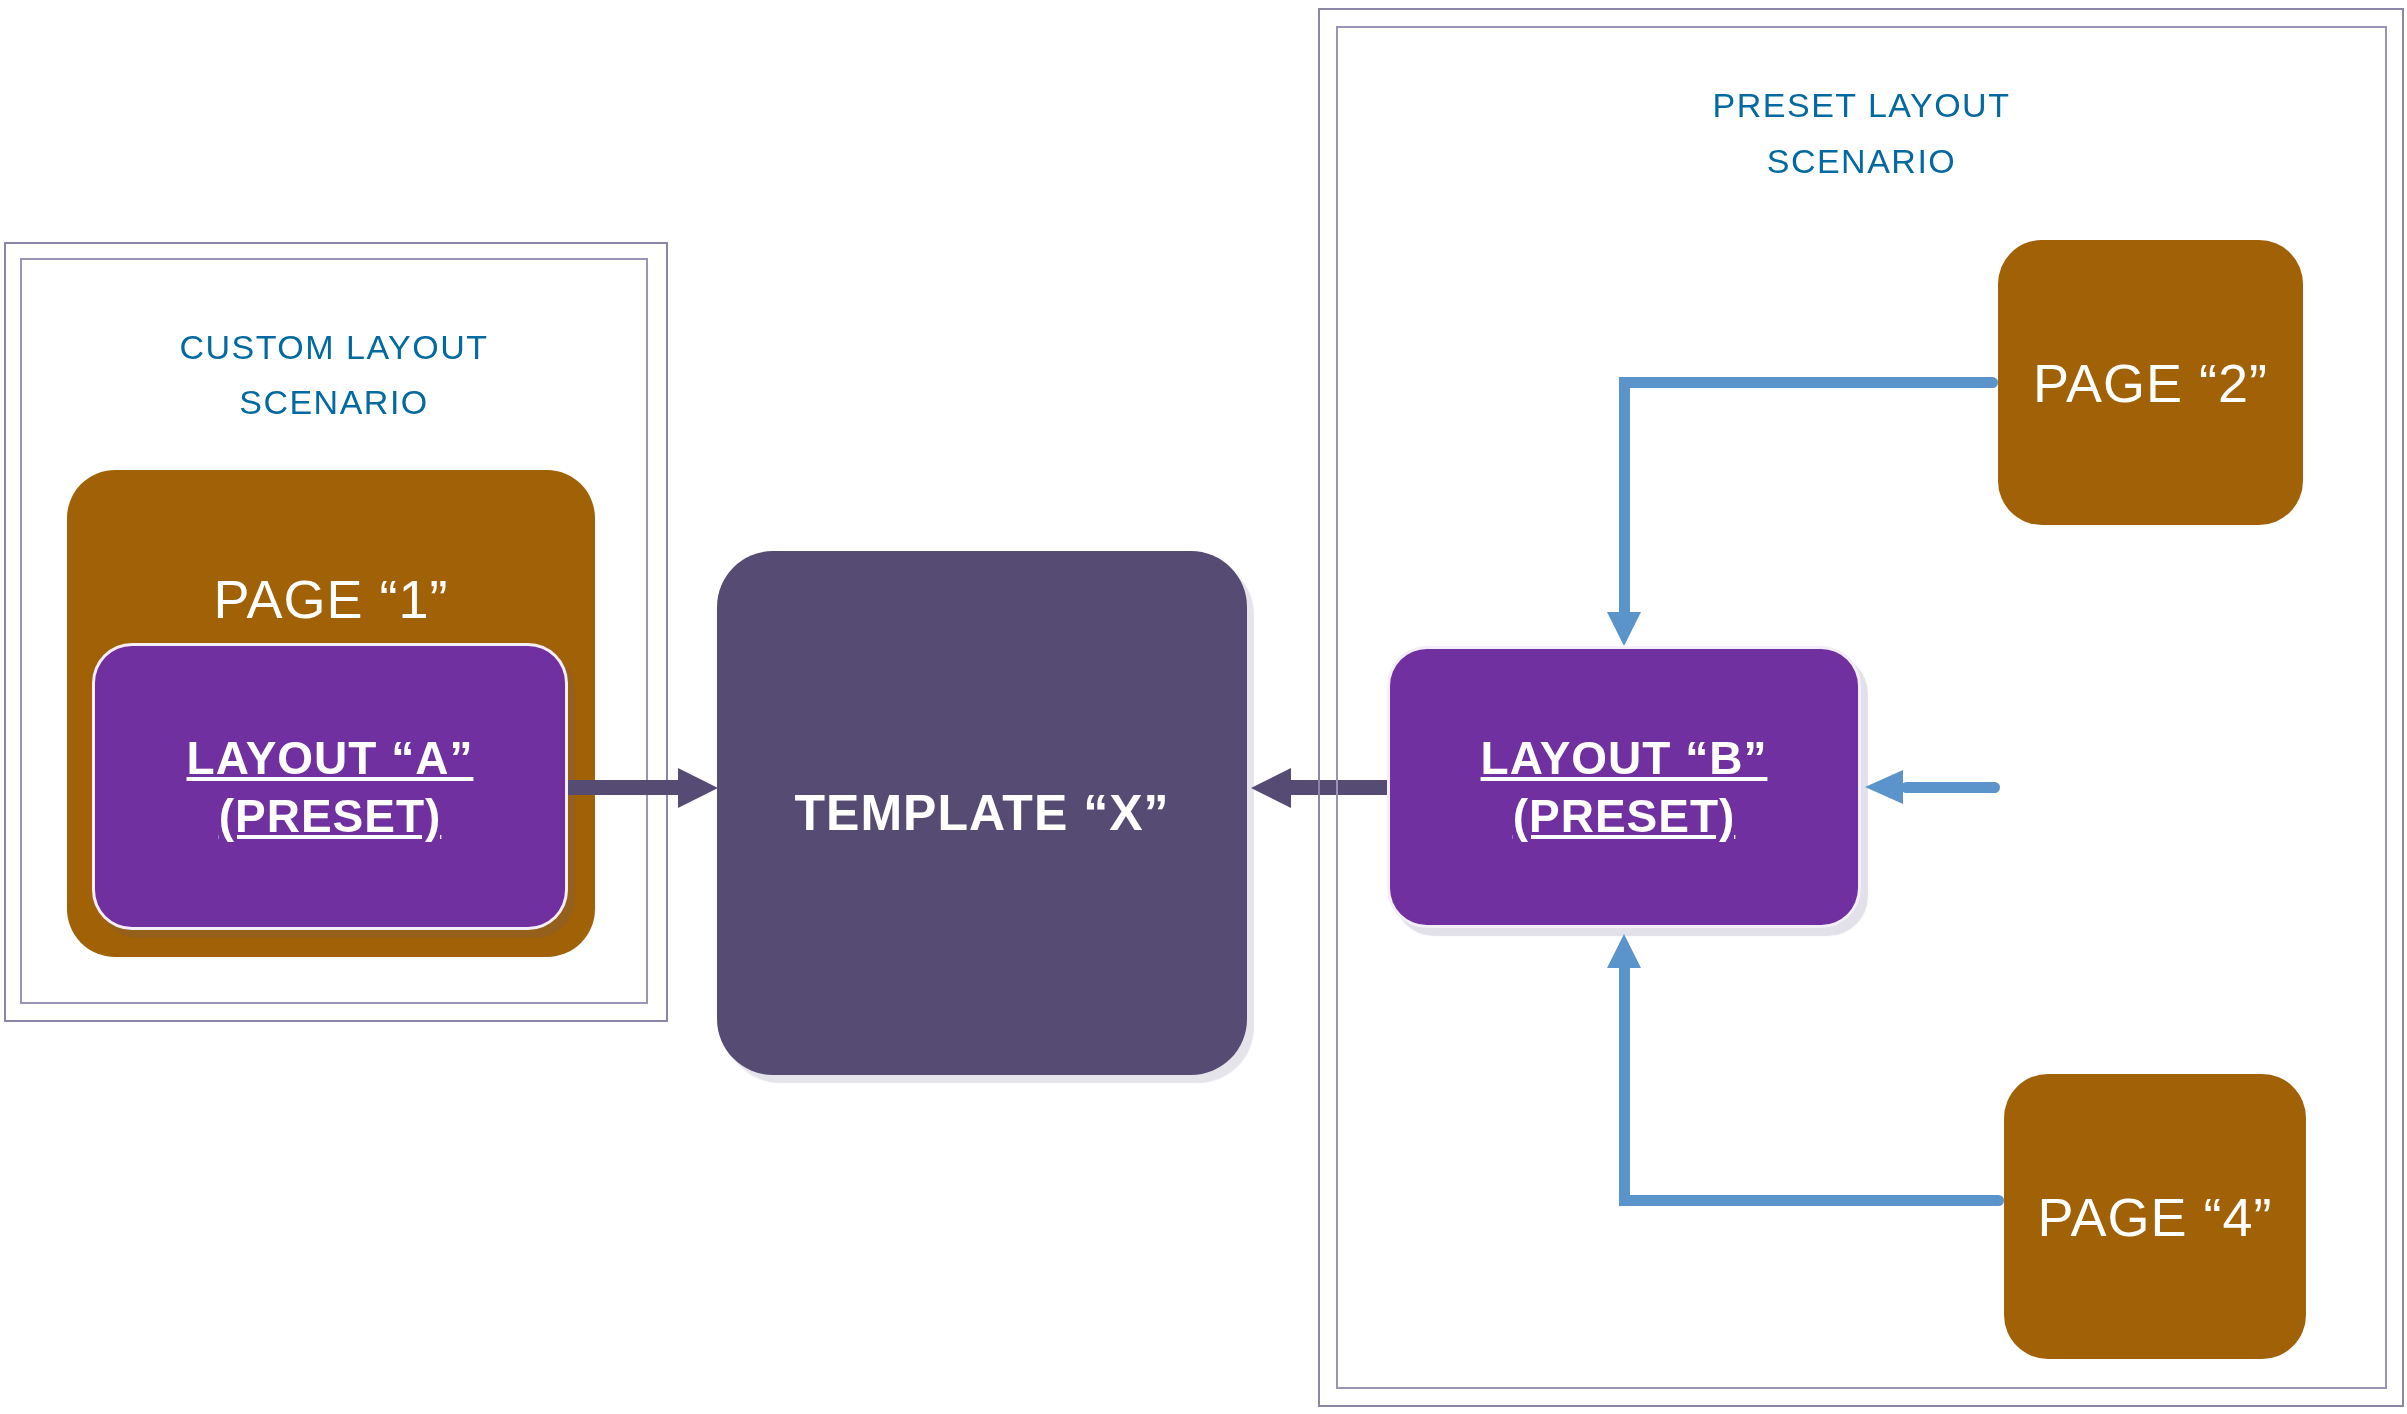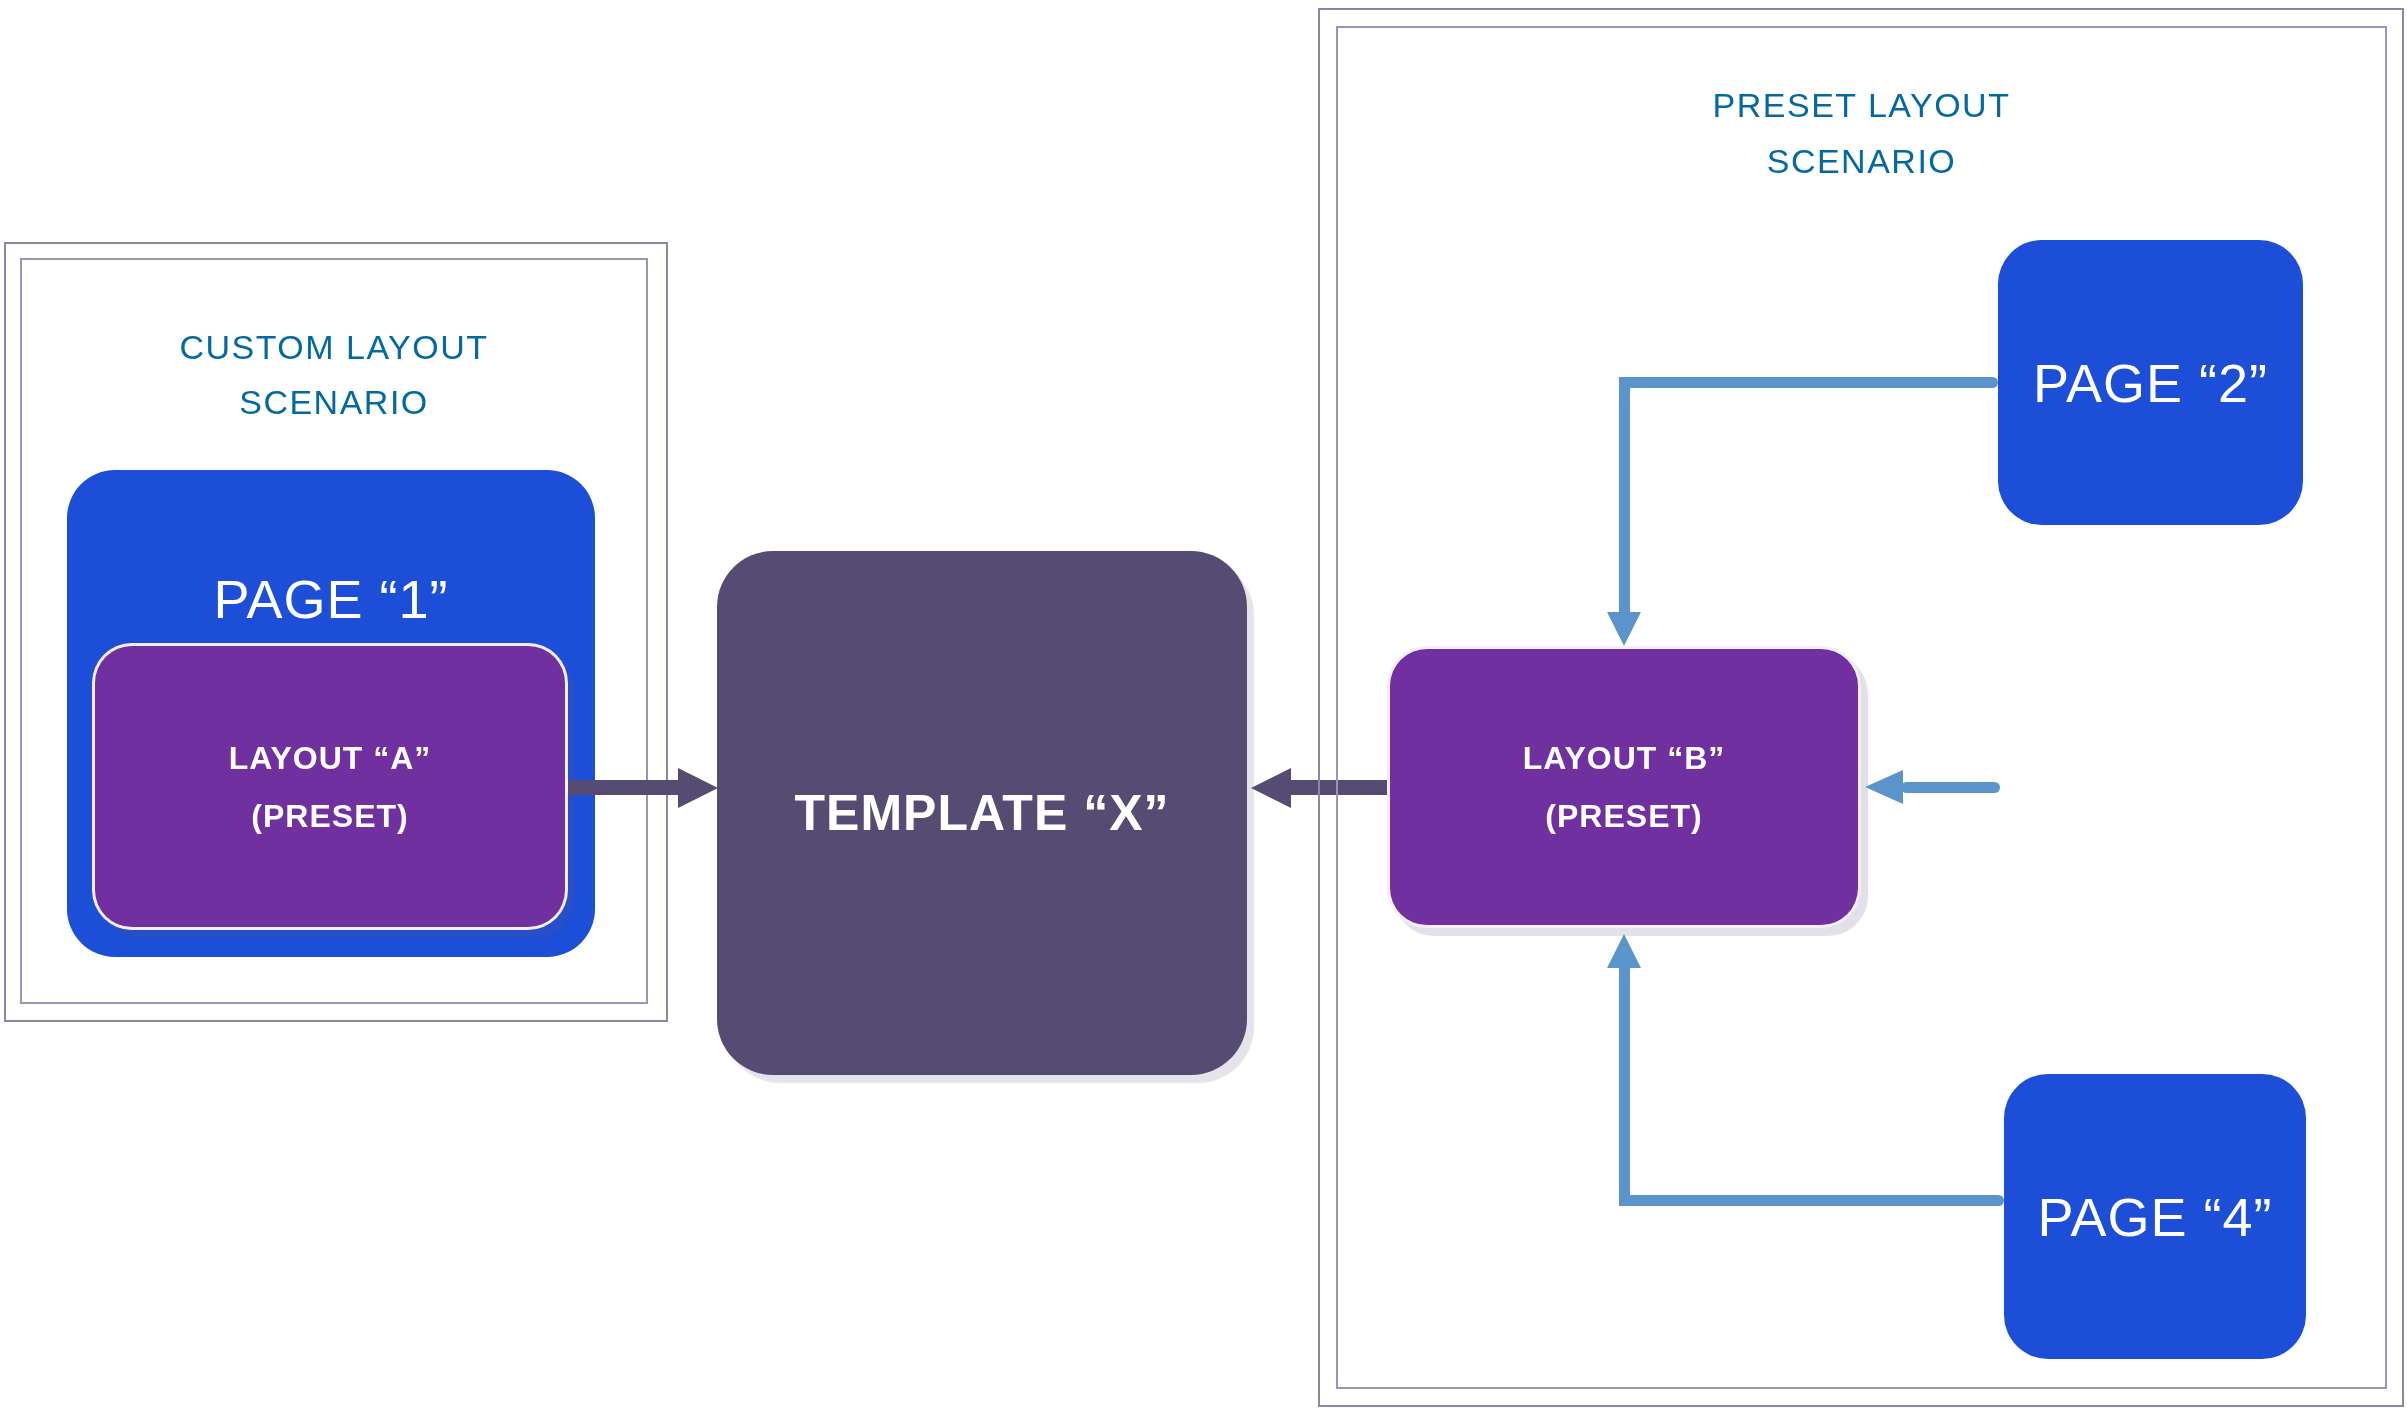--- a/index.html
+++ b/index.html
@@ -8,36 +8,36 @@
     font-family:"Liberation Sans","DejaVu Sans",sans-serif;
   }
   .abs{position:absolute;box-sizing:border-box;}
   .panel-outer{border:2px solid #8C87A8;background:transparent;}
   .panel-inner{border:2px solid #9A95B4;background:transparent;}
   .panel-title{
     color:#0369a1;font-size:34px;line-height:55px;letter-spacing:1.5px;
     text-align:center;white-space:nowrap;
   }
   .blue-box{
-    background:#1d4ed8;border-radius:44px;color:#ffffff;
+    background:#a16207;border-radius:44px;color:#ffffff;
     display:flex;align-items:center;justify-content:center;
   }
   .purple-box{
     background:#7030A0;border-radius:40px;color:#ffffff;
     border:3px solid rgba(255,255,255,0.92);
     box-shadow:7px 8px 1px rgba(96,84,130,0.18);
     display:flex;flex-direction:column;align-items:center;justify-content:center;
   }
   .dark-box{
     background:#564B72;border-radius:56px;color:#ffffff;
     box-shadow:7px 8px 1px rgba(96,84,130,0.16);
     display:flex;align-items:center;justify-content:center;
   }
   .page-label{font-size:54px;letter-spacing:1px;white-space:nowrap;}
-  .layout-label{font-size:32px;font-weight:bold;line-height:58px;letter-spacing:1px;white-space:nowrap;}
+  .layout-label{font-size:46px;font-weight:bold;line-height:58px;letter-spacing:1px;white-space:nowrap;text-decoration:underline;}
   .template-label{font-size:50px;font-weight:bold;letter-spacing:1px;white-space:nowrap;}
   .seg-dark{background:#564B72;}
   .seg-blue{background:#5B94CB;}
   .tri{width:0;height:0;}
   .tri-right-dark{border-top:20px solid transparent;border-bottom:20px solid transparent;border-left:40px solid #564B72;}
   .tri-left-dark{border-top:20px solid transparent;border-bottom:20px solid transparent;border-right:40px solid #564B72;}
   .tri-left-blue{border-top:17px solid transparent;border-bottom:17px solid transparent;border-right:38px solid #5B94CB;}
   .tri-down-blue{border-left:17px solid transparent;border-right:17px solid transparent;border-top:34px solid #5B94CB;}
   .tri-up-blue{border-left:17px solid transparent;border-right:17px solid transparent;border-bottom:34px solid #5B94CB;}
 </style>

